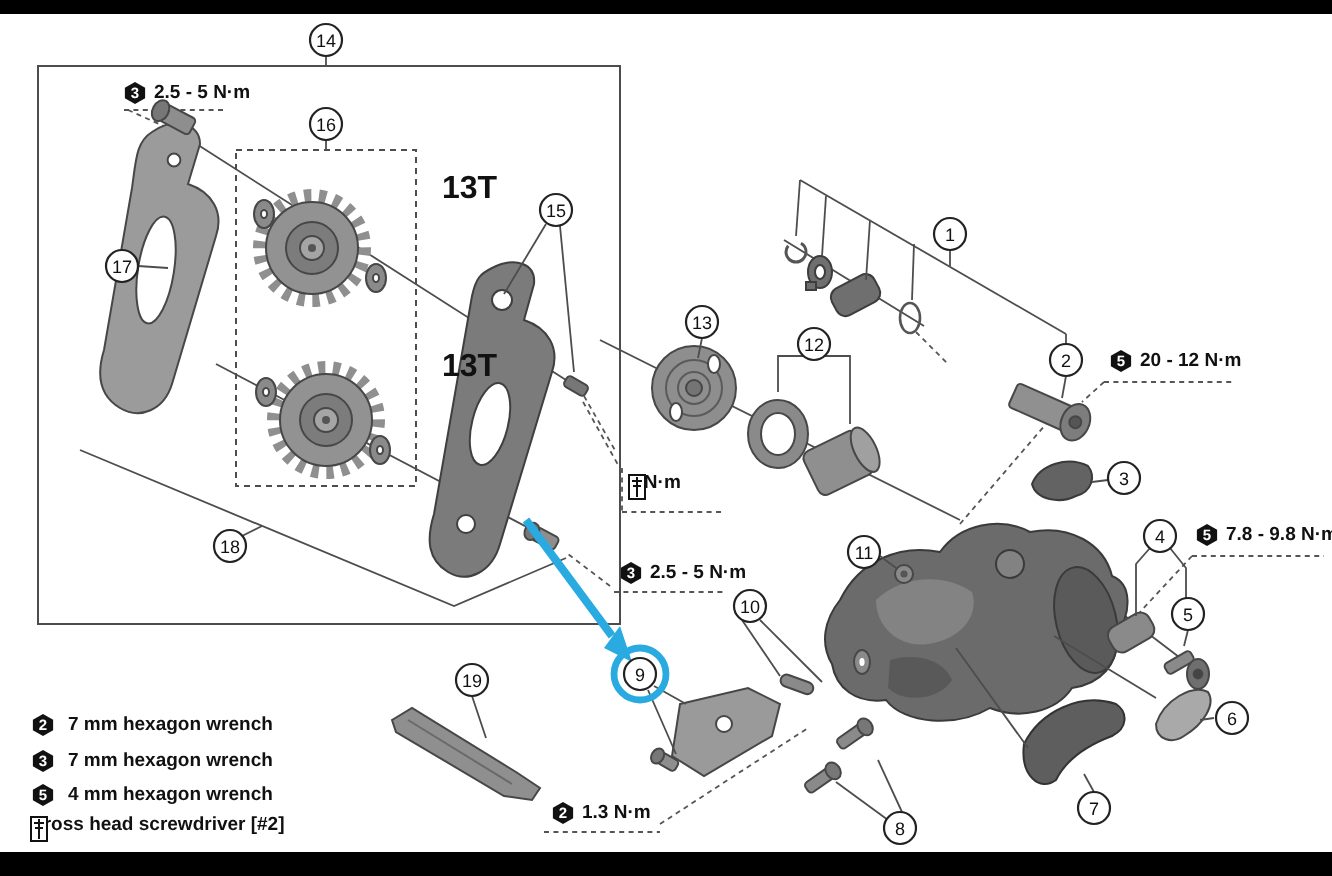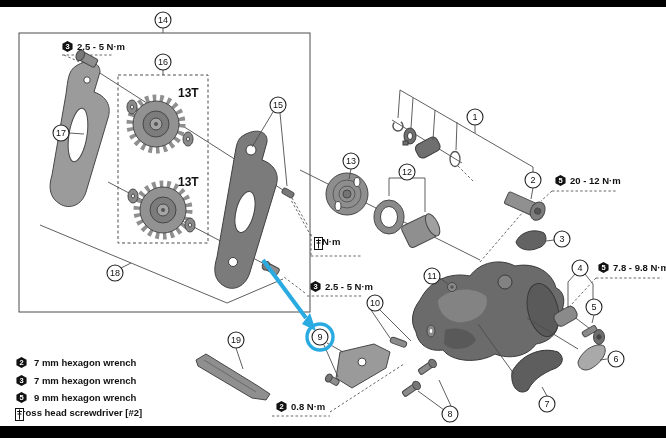--- a/index.html
+++ b/index.html
@@ -8,21 +8,21 @@
   .bar{position:absolute;left:0;width:666px;background:#000;}
   .bar.top{top:0;height:7px;}
   .bar.bottom{top:426px;height:12px;}
   svg{position:absolute;left:0;top:0;}
   .tq{position:absolute;display:flex;align-items:center;gap:4px;font-weight:bold;
       font-size:9.5px;color:#111;white-space:nowrap;line-height:1;}
   .hex{width:11px;height:11px;background:#111;color:#fff;flex:0 0 auto;
        clip-path:polygon(50% 0,96% 26%,96% 74%,50% 100%,4% 74%,4% 26%);
        display:flex;align-items:center;justify-content:center;
        font-size:7.5px;font-weight:bold;}
-  .teeth{position:absolute;font-size:12px;font-weight:bold;color:#111;line-height:1;}
+  .teeth{position:absolute;font-size:16px;font-weight:bold;color:#111;line-height:1;margin-left:43px;}
   .lg-row{position:absolute;display:flex;align-items:center;gap:7px;
           font-size:9.5px;font-weight:bold;color:#111;line-height:1;white-space:nowrap;}
   .sdico{flex:0 0 auto;display:block;}
 </style>
 </head>
 <body>
 
 <div class="stage">
   <div class="bar top"></div>
   <div class="bar bottom"></div>
@@ -370,21 +370,21 @@
     <span class="hex">
         <span>5</span>
       </span>
     <span>7.8 - 9.8 N·m</span>
   </div>
 
   <div class="tq" style="left:276px;top:401px">
     <span class="hex">
         <span>2</span>
       </span>
-    <span>0.8 N·m</span>
+    <span>1.3 N·m</span>
   </div>
 
   <div class="teeth" style="left:178px;top:87px">13T</div>
   <div class="teeth" style="left:178px;top:176px">13T</div>
 
   <div class="lg-row" style="left:16px;top:357px">
     <span class="hex">
         <span>2</span>
       </span>
     <span>7 mm hexagon wrench</span>
@@ -392,21 +392,21 @@
   <div class="lg-row" style="left:16px;top:375px">
     <span class="hex">
         <span>3</span>
       </span>
     <span>7 mm hexagon wrench</span>
   </div>
   <div class="lg-row" style="left:16px;top:392px">
     <span class="hex">
         <span>5</span>
       </span>
-    <span>9 mm hexagon wrench</span>
+    <span>4 mm hexagon wrench</span>
   </div>
   <div class="lg-row" style="left:15px;top:408px">
     <svg class="sdico" width="9" height="13" viewBox="0 0 9 13">
       <rect x="0.5" y="0.5" width="8" height="12" fill="#fff" stroke="#111"></rect>
       <line x1="4.5" y1="1.5" x2="4.5" y2="11.5" stroke="#111"></line>
       <line x1="2" y1="3.5" x2="7" y2="3.5" stroke="#111"></line>
       <line x1="2.5" y1="6" x2="6.5" y2="6" stroke="#111"></line>
     </svg>
     <span>Cross head screwdriver [#2]</span>
   </div>

